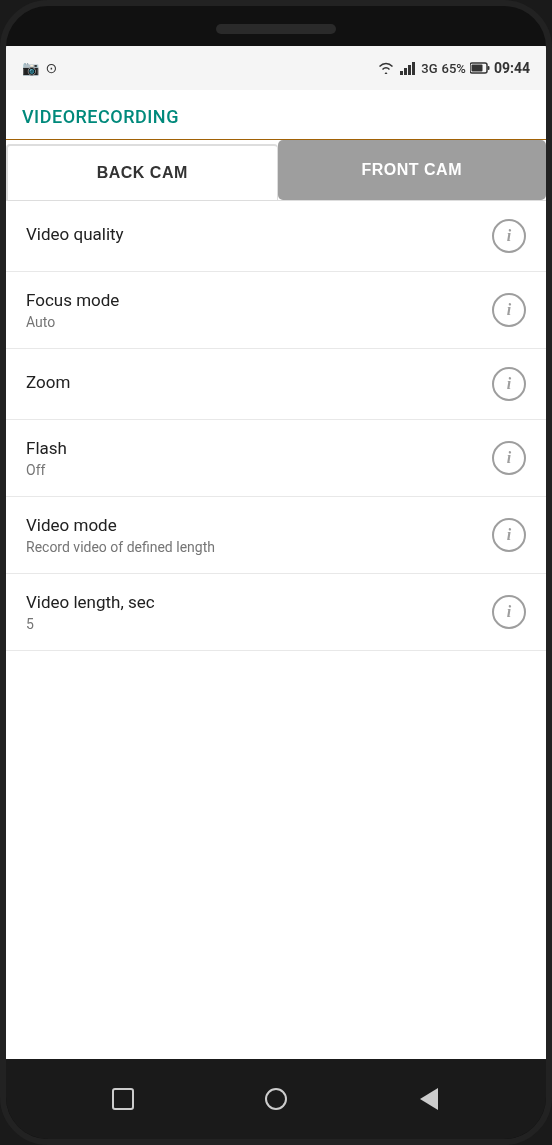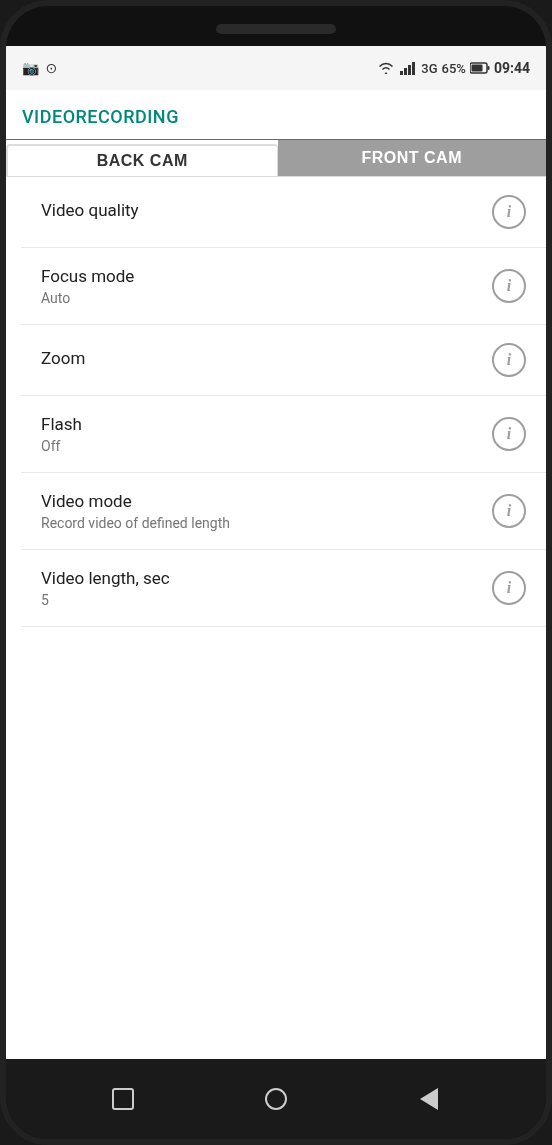--- a/index.html
+++ b/index.html
@@ -88,21 +88,21 @@
     }
 
     .tab-bar {
       display: flex;
       background: #fff;
       border-bottom: 1px solid #ddd;
     }
 
     .tab {
       flex: 1;
-      padding: 6px 12px;
+      padding: 18px 12px;
       text-align: center;
       font-size: 16px;
       font-weight: 700;
       letter-spacing: 0.5px;
       cursor: pointer;
       border: none;
       outline: none;
     }
 
     .tab-back {
@@ -111,28 +111,27 @@
       border-radius: 4px 4px 0 0;
       border-top: 2px solid #ddd;
       border-left: 2px solid #ddd;
       border-right: 1px solid #ddd;
       margin-top: 4px;
     }
 
     .tab-front {
       background: #9e9e9e;
       color: #fff;
-      border-radius: 0;
+      border-radius: 5px;
     }
 
     .settings-list {
       flex: 1;
       background: #fff;
       overflow-y: auto;
-      padding-left: 15px;
     }
 
     .setting-item {
       display: flex;
       align-items: center;
       justify-content: space-between;
       padding: 18px 20px;
       border-bottom: 1px solid #e8e8e8;
       background: #fff;
       cursor: pointer;

